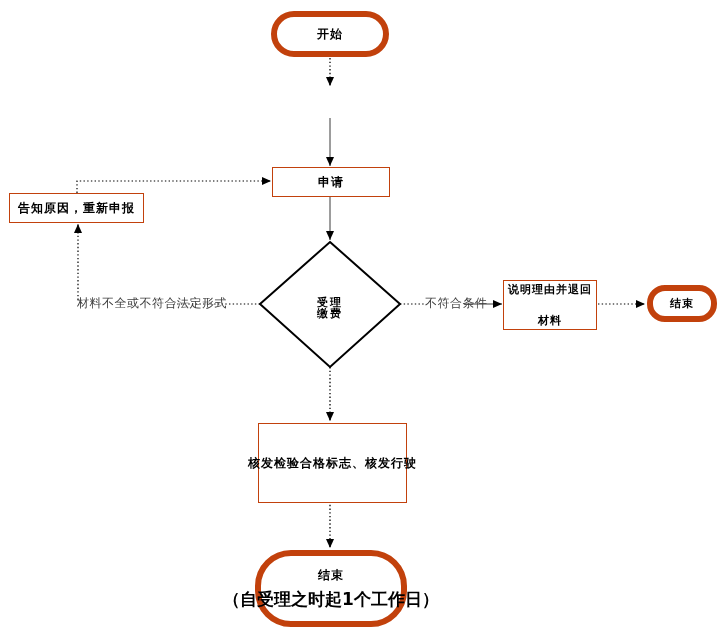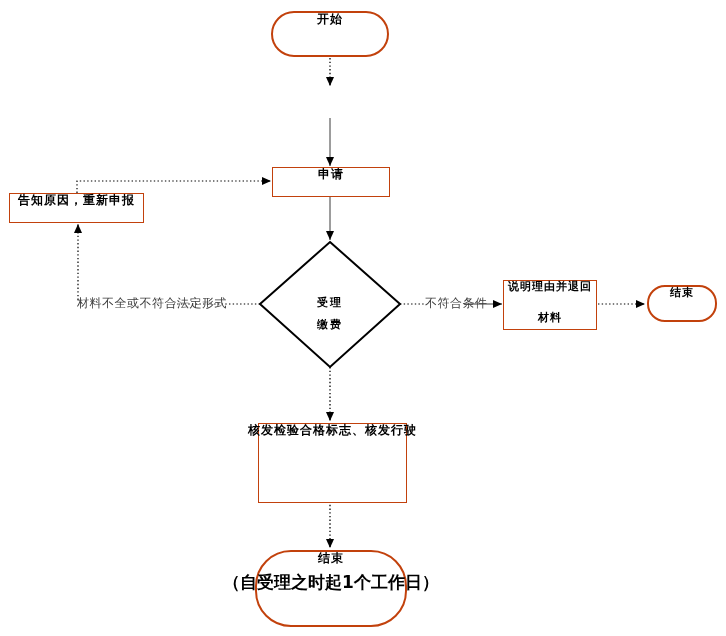--- a/index.html
+++ b/index.html
@@ -4,38 +4,38 @@
 <style>
   html,body{margin:0;padding:0;background:#fff;}
   .canvas{
     position:relative;width:726px;height:636px;background:#ffffff;
     font-family:"DejaVu Sans","Liberation Sans",sans-serif;
     overflow:hidden;color:#000;
   }
   svg.layer{position:absolute;left:0;top:0;width:726px;height:636px;}
   .node{
     position:absolute;box-sizing:border-box;background:#ffffff;
-    border:2px solid #c2410c;display:flex;flex-direction:column;
-    align-items:center;
+    border:6px solid #c2410c;display:flex;flex-direction:column;
+    align-items:center;justify-content:center;
     font-size:12px;font-weight:bold;line-height:1;letter-spacing:1px;
     text-align:center;white-space:nowrap;
   }
   .stadium{border-radius:23px;}
   #n-start{left:271px;top:11px;width:118px;height:46px;}
   #n-inspect{left:271px;top:87px;width:118px;height:31px;border-width:1.5px;}
   #n-apply{left:272px;top:167px;width:118px;height:30px;border-width:1.5px;}
   #n-notify{left:9px;top:193px;width:135px;height:30px;border-width:1.5px;}
   #n-issue{left:258px;top:423px;width:149px;height:80px;gap:14px;border-width:1.5px;}
   #n-explain{left:503px;top:280px;width:94px;height:50px;gap:20px;font-size:11px;border-width:1.5px;}
   #n-endright{left:647px;top:285px;width:70px;height:37px;border-radius:18px;font-size:11px;}
   #n-endbottom{left:255px;top:550px;width:152px;height:77px;border-radius:36px;gap:10px;}
   #n-endbottom .sub{font-size:17px;letter-spacing:0;}
   .diamond-label{
     position:absolute;left:280px;top:297px;width:100px;
-    display:flex;flex-direction:column;align-items:center;gap:11px;
+    display:flex;flex-direction:column;align-items:center;
     font-size:11px;font-weight:bold;letter-spacing:2px;line-height:1;
   }
   .edge-label{
     position:absolute;font-size:12px;color:#3d3d3d;letter-spacing:0.5px;
     line-height:1;white-space:nowrap;
   }
   #lbl-incomplete{left:77px;top:297px;}
   #lbl-notqualified{left:425px;top:297px;}
 </style>
 </head>

